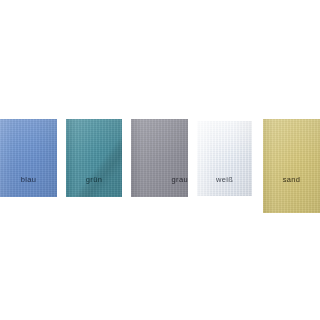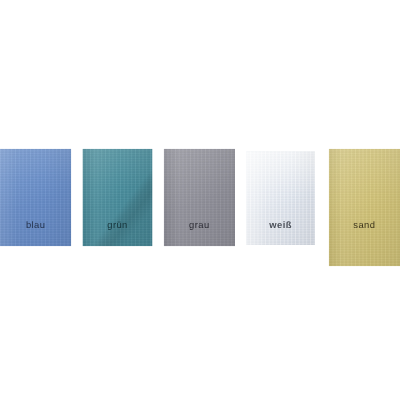--- a/index.html
+++ b/index.html
@@ -55,21 +55,21 @@
     font-size: 7.5px;
     letter-spacing: 0.35px;
     line-height: 1;
     white-space: nowrap;
   }
 
   
   #swatch-blau  { left: 0px;   top: 119px; width: 57px;  height: 78px; }
   #swatch-gruen { left: 66px;  top: 119px; width: 56px;  height: 78px; }
   #swatch-grau  { left: 131px; top: 119px; width: 57px;  height: 78px; }
-  #swatch-weiss { left: 197px; top: 121px; width: 55px;  height: 75px; font-weight: bold; }
+  #swatch-weiss { left: 197px; top: 121px; width: 55px;  height: 75px; }
   #swatch-sand  { left: 263px; top: 119px; width: 57px;  height: 94px; }
 
   
   #swatch-blau .fabric {
     background-color: #6b92cf;
     background-image:
       linear-gradient(90deg, rgba(255,255,255,0.05) 0 1px, rgba(0,0,0,0.035) 1px 3px),
       linear-gradient(0deg,  rgba(255,255,255,0.035) 0 1px, rgba(0,0,0,0.03) 1px 2px),
       linear-gradient(160deg, rgba(255,255,255,0.10), rgba(0,0,0,0.00) 55%);
   }
@@ -170,21 +170,21 @@
       <div class="fabric" style="background-color: rgb(75, 146, 161);"></div>
       <div class="shade"></div>
       <div class="fold"></div>
       <div class="label" style="color: rgb(22, 51, 58);">grün</div>
     </div>
 
     <div class="swatch" id="swatch-grau">
       <div class="fabric" style="background-color: rgb(149, 149, 159);"></div>
       <div class="shade"></div>
       <div class="fold"></div>
-      <div class="label" style="color: rgb(43, 43, 51);">grau</div>
+      <div class="label" style="color: rgb(43, 43, 51); text-align: right;">grau</div>
     </div>
 
     <div class="swatch" id="swatch-weiss">
       <div class="fabric" style="background-color: rgb(223, 230, 240);"></div>
       <div class="shade"></div>
       <div class="fold"></div>
       <div class="label" style="color: rgb(74, 79, 88);">weiß</div>
     </div>
 
     <div class="swatch" id="swatch-sand">

